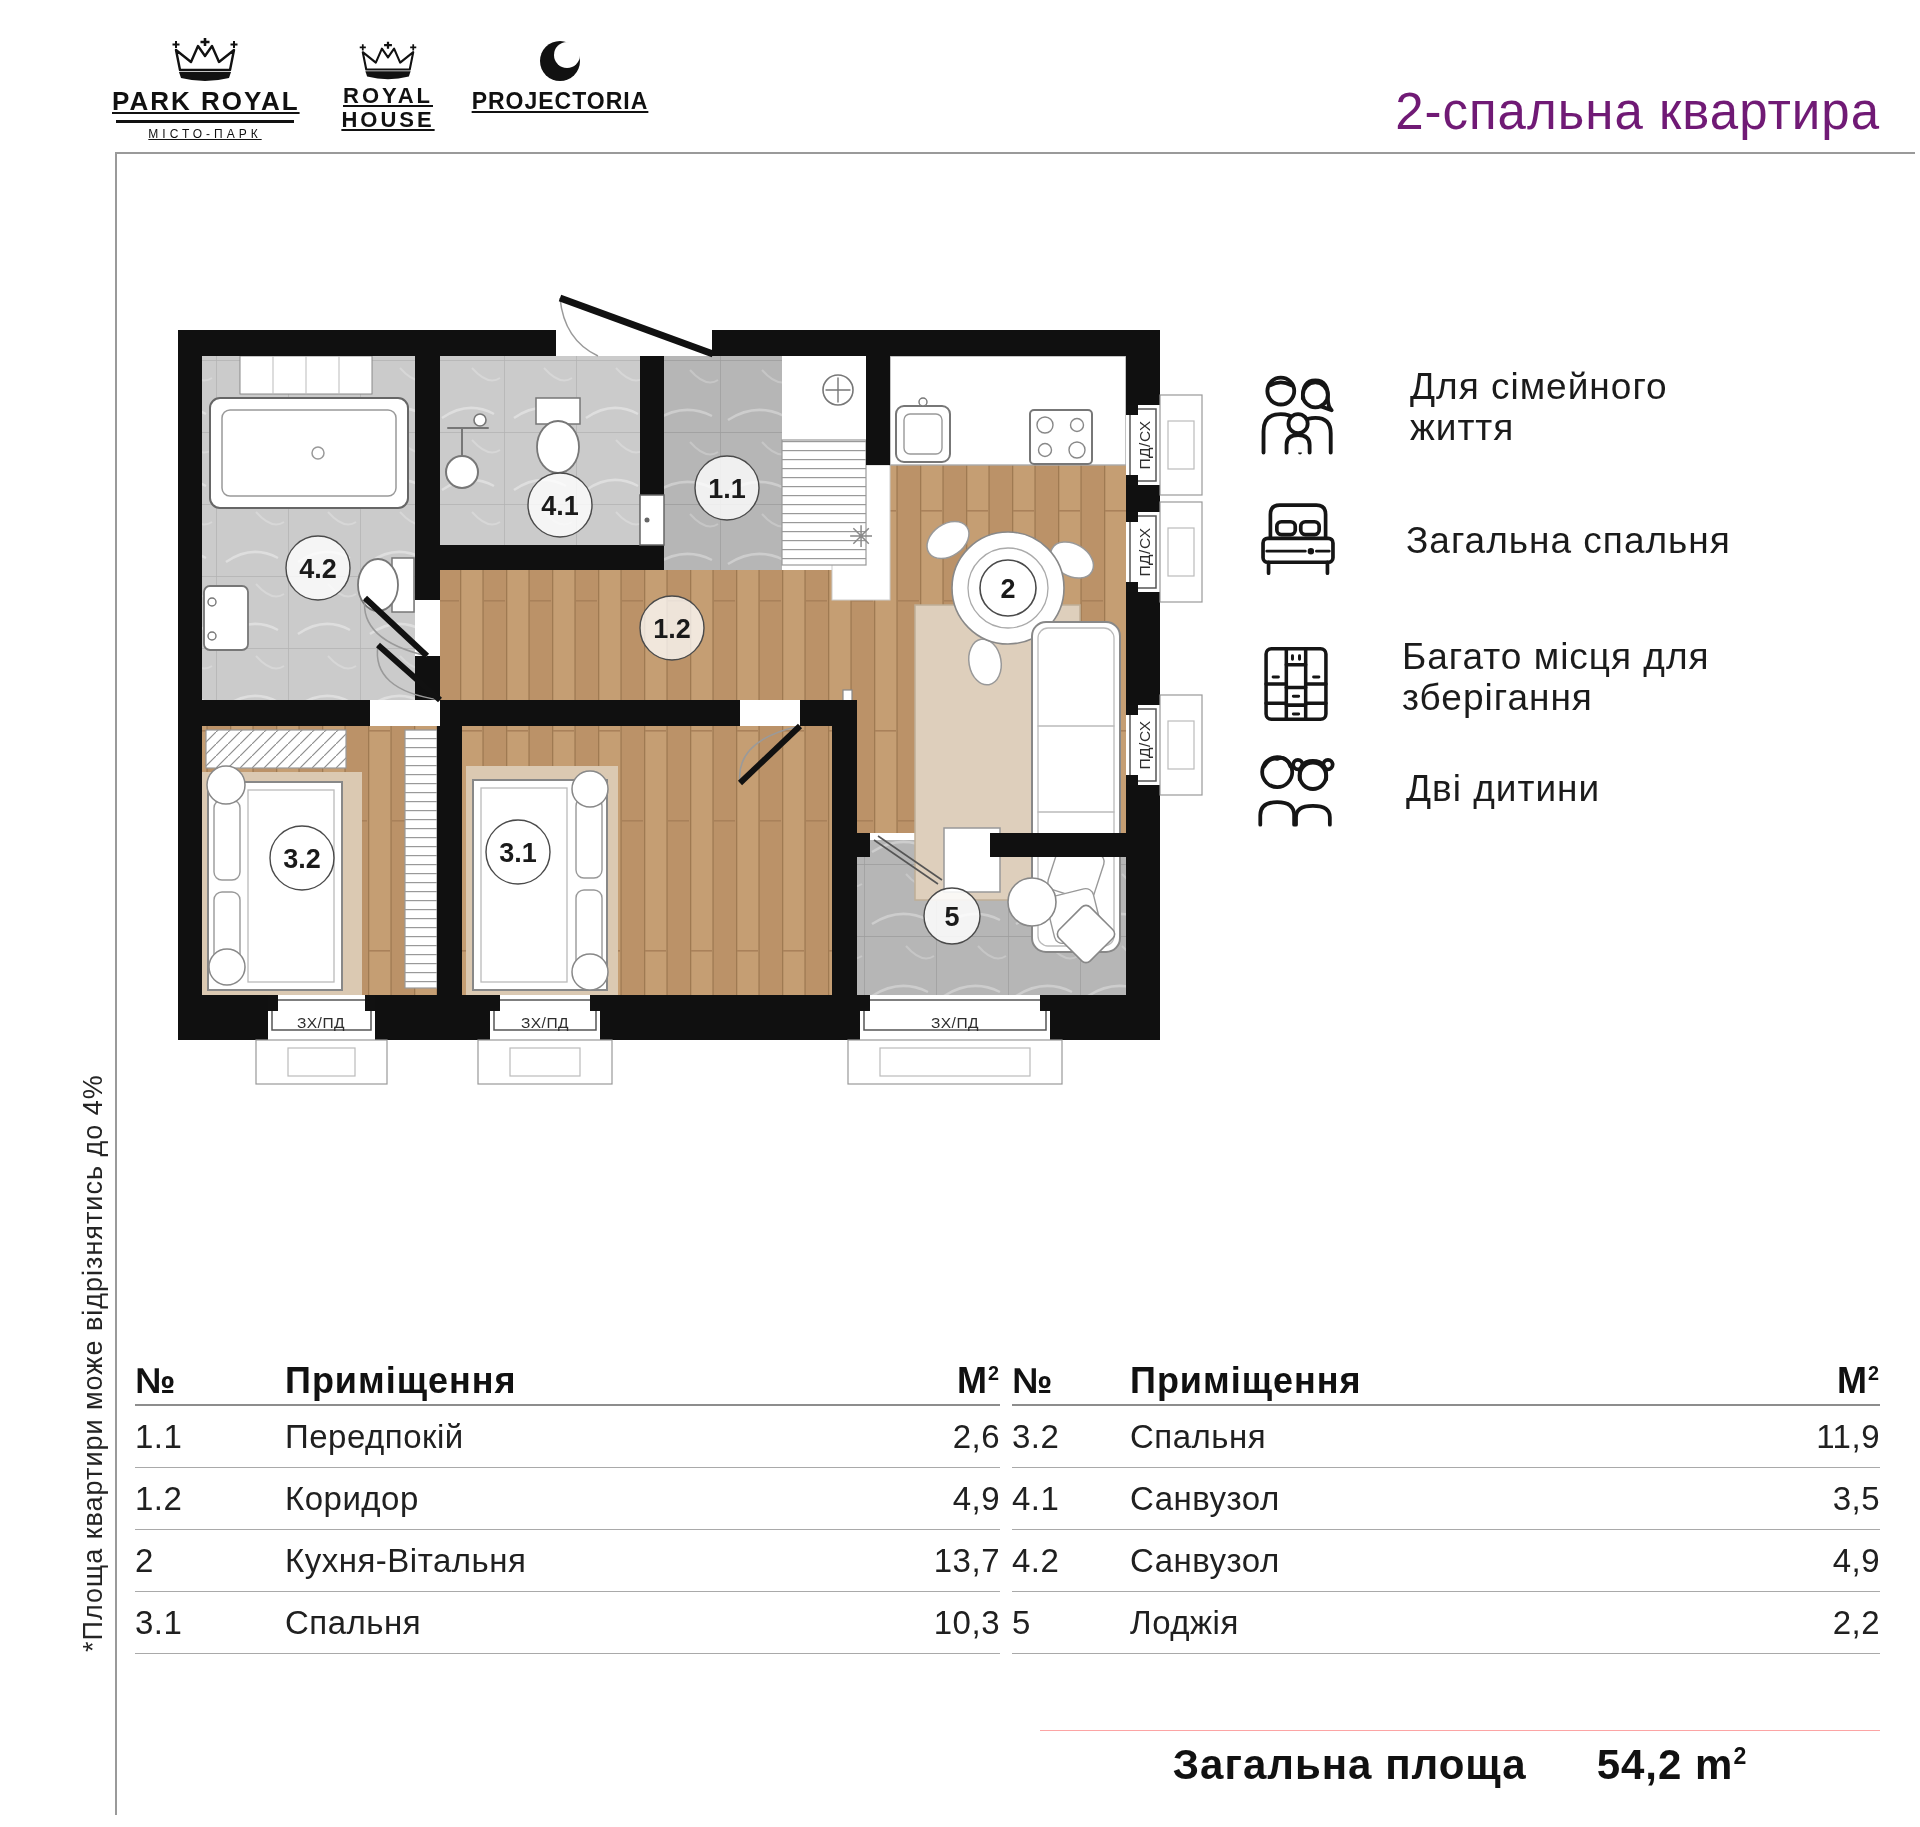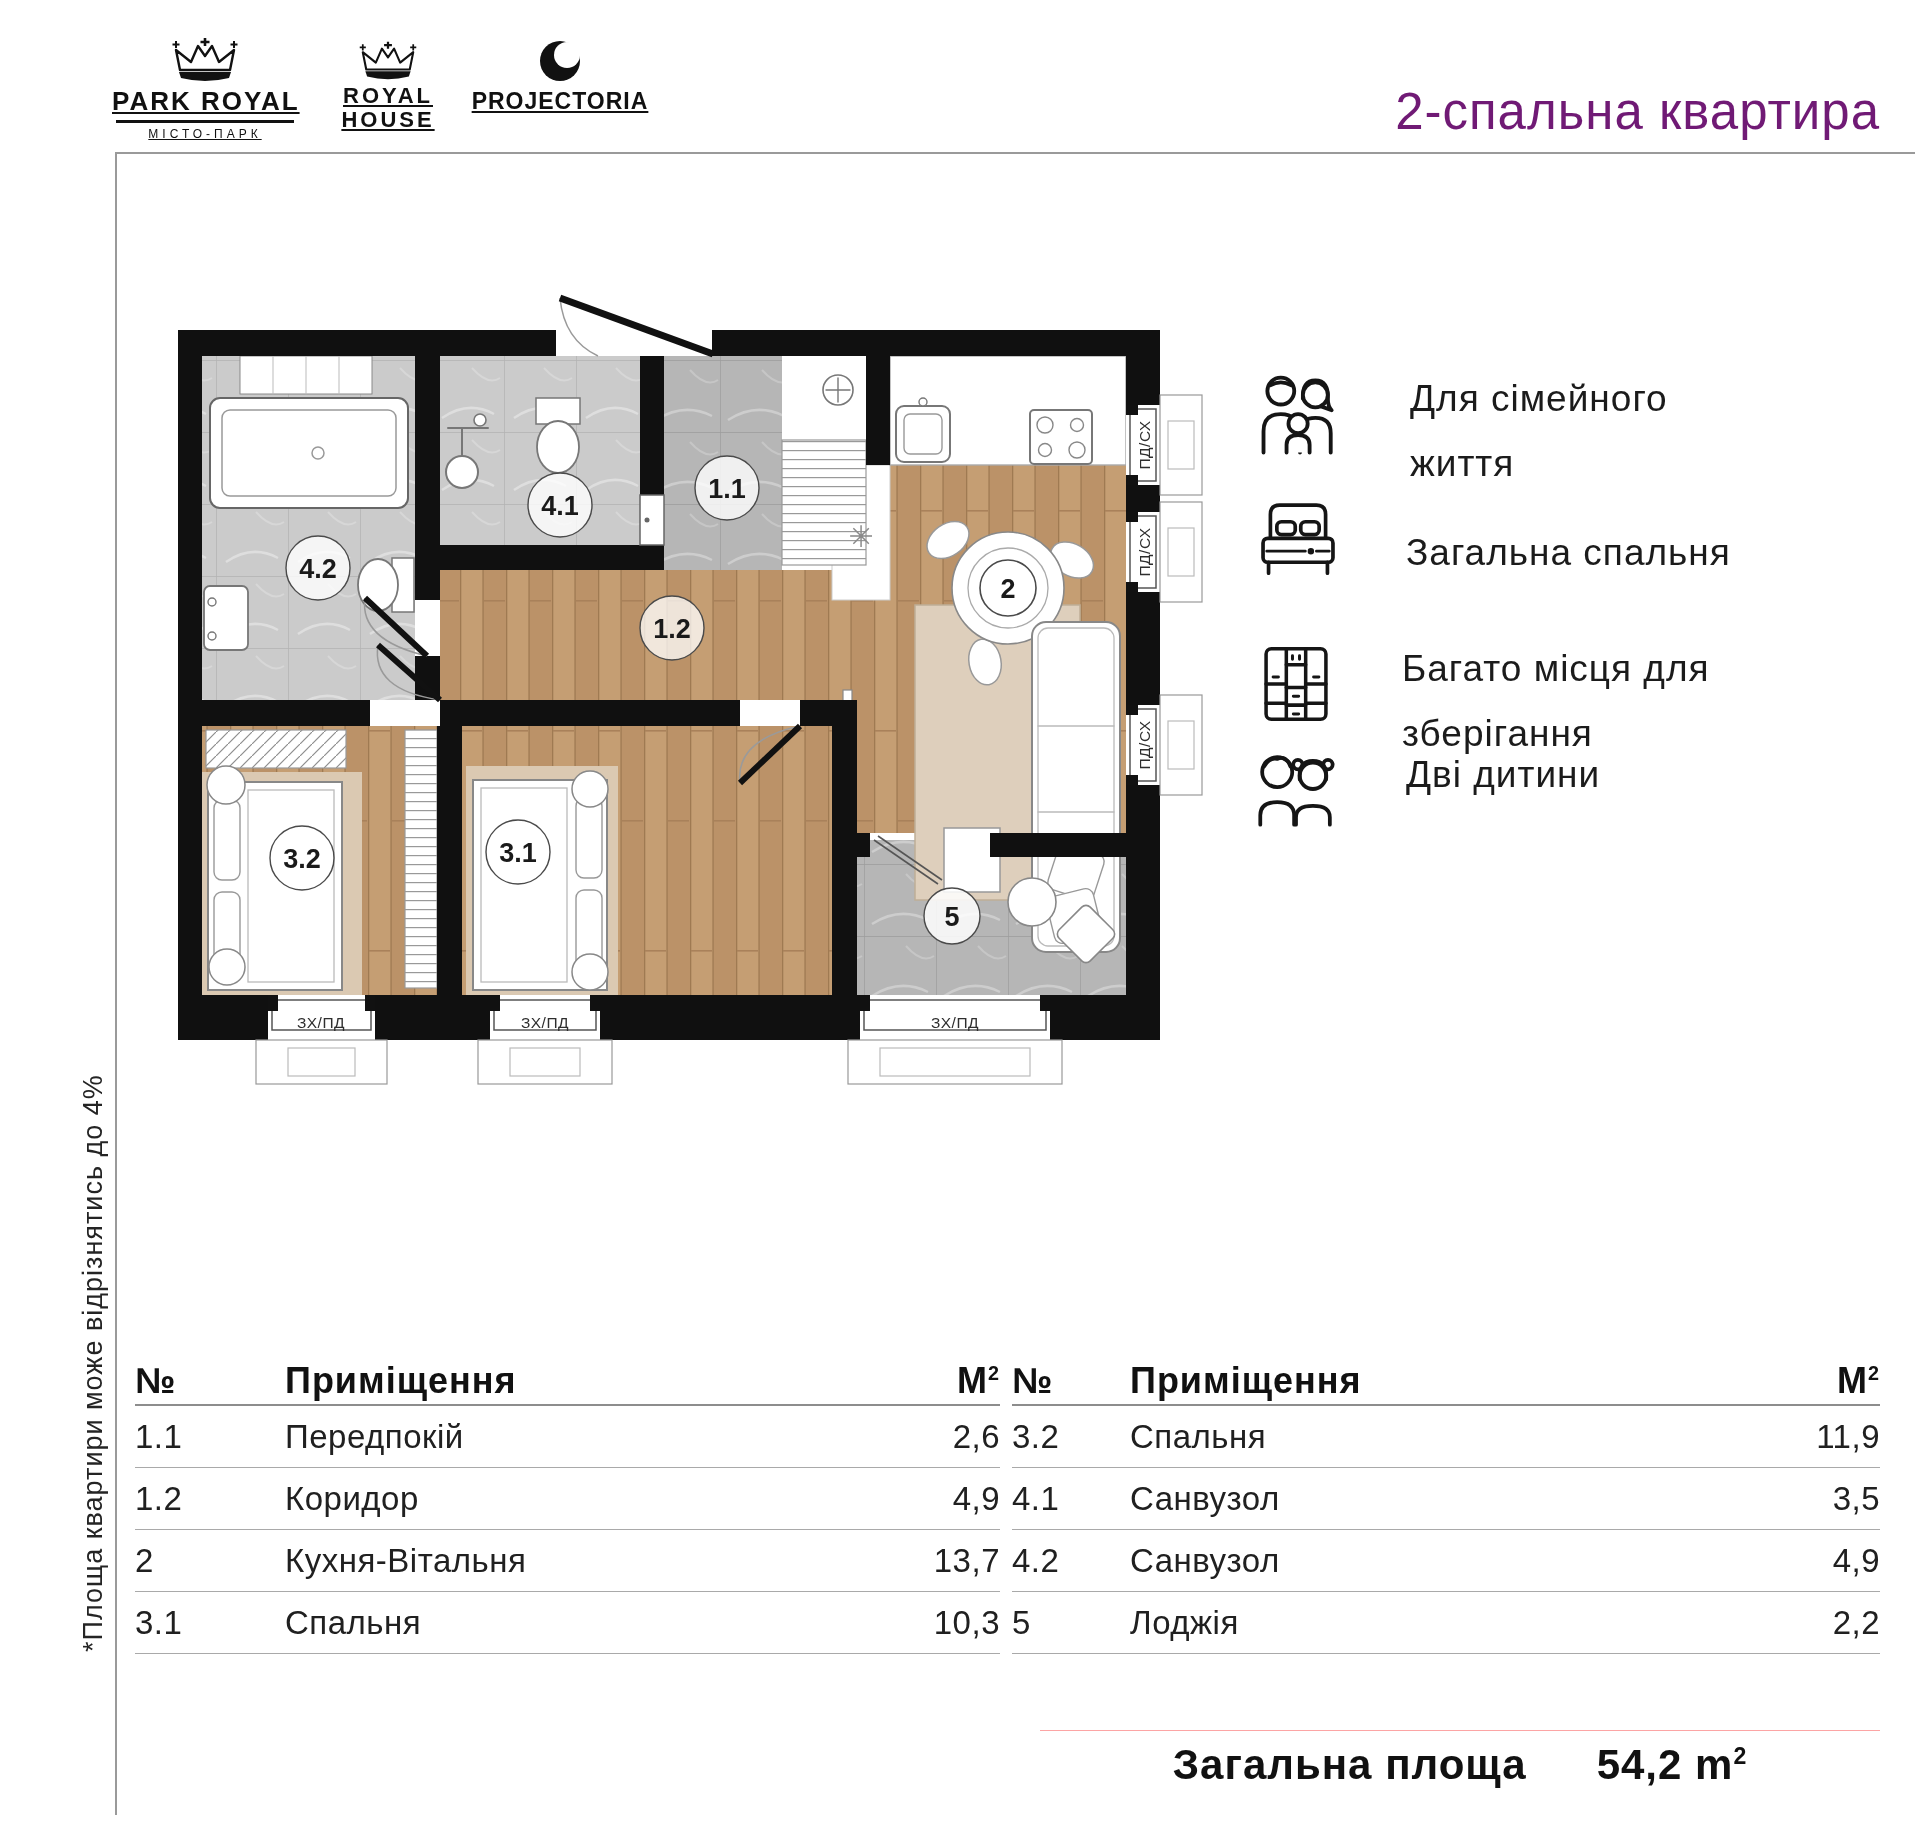--- a/index.html
+++ b/index.html
@@ -19,26 +19,26 @@
   .logo-rh .logo-name { font-size:22px; line-height:24px; letter-spacing:3px; }
   .logo-pj .logo-name { font-size:23px; letter-spacing:1px; }
   .page-title  { position:absolute; right:40px; top:82px; font-size:51px; font-weight:400;
                  letter-spacing:1px; color:#701a75; white-space:nowrap; }
   
   .footnote { position:absolute; left:78px; top:1652px; transform:rotate(-90deg);
               transform-origin:0 0; white-space:nowrap; font-size:27px; letter-spacing:1px; color:#242424; }
   
   .feature { position:absolute; display:flex; align-items:flex-start; }
   .feature .f-icon { flex:0 0 auto; }
-  .feature .f-text { margin-left:62px; font-size:37px; line-height:65px; letter-spacing:1px;
+  .feature .f-text { margin-left:62px; font-size:37px; line-height:41px; letter-spacing:1px;
                      color:#1b1b1b; white-space:pre-line; width:470px; }
   .f1 { left:1252px; top:366px; }
   .f2 { left:1252px; top:494px; } .f2 .f-text { margin-top:26px; }
   .f3 { left:1252px; top:636px; }
-  .f4 { left:1248px; top:742px; } .f4 .f-text { }
+  .f4 { left:1248px; top:742px; } .f4 .f-text { margin-top:26px; }
   
   .area-table { position:absolute; top:1360px; }
   .t-left  { left:135px;  width:865px; }
   .t-right { left:1012px; width:868px; }
   .t-head { display:flex; align-items:flex-start; font-weight:bold; font-size:36px;
             letter-spacing:1px; height:46px; border-bottom:2px solid #8d8d8d; }
   .t-row  { display:flex; align-items:center; font-size:33px; height:62px;
             border-bottom:1.5px solid #a9a9a9; color:#202020; letter-spacing:0.5px; }
   .c-num  { flex:0 0 150px; }
   .t-right .c-num { flex:0 0 118px; }

